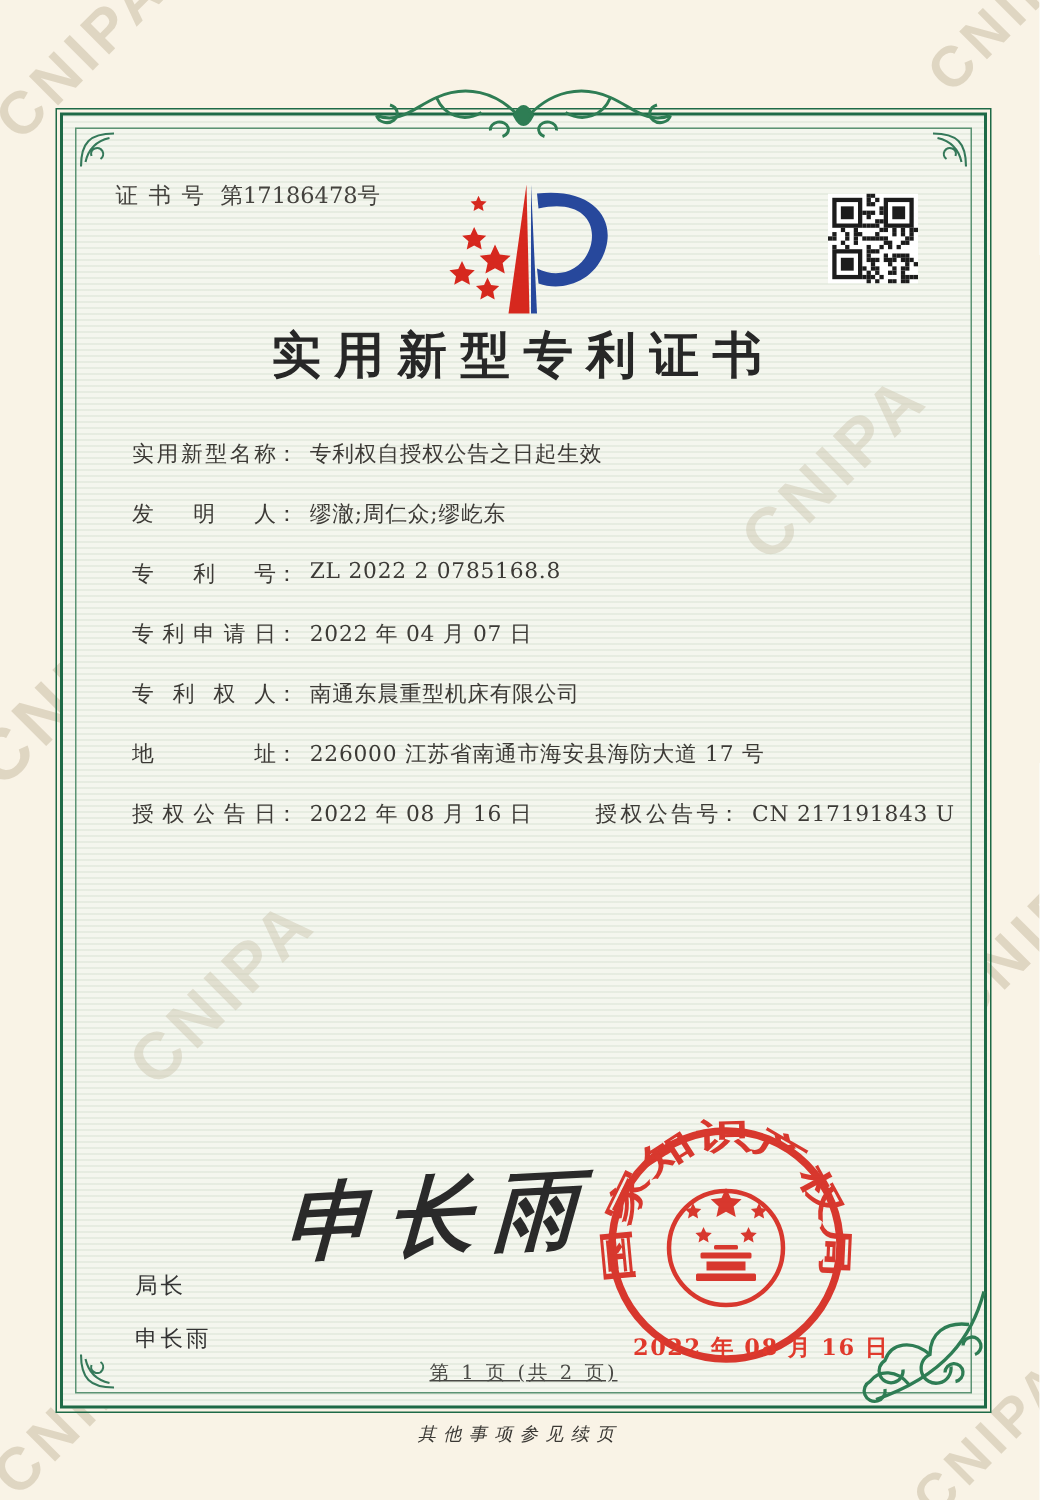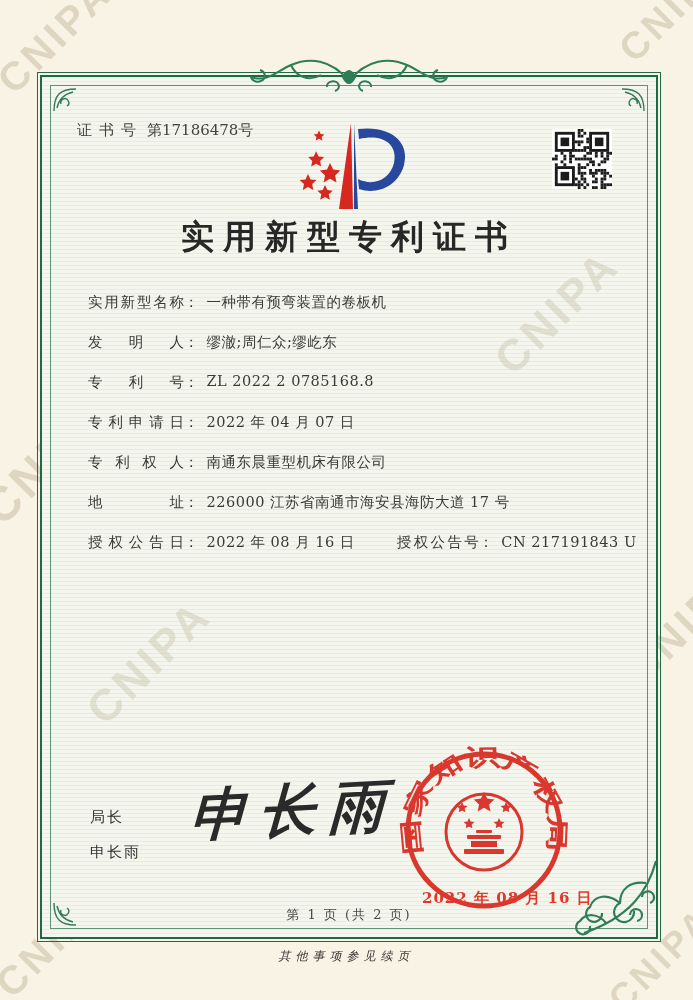--- a/index.html
+++ b/index.html
@@ -46,38 +46,38 @@
   .fcolon{margin-right:8px;}
   .fvalue{letter-spacing:0.5px;}
   .grant2{margin-left:42px;}
   .grant2 .flabel{width:82px;}
   .paras{
     position:absolute; left:46px; top:512px; width:526px;
     font-size:15px; line-height:1.95; font-style:italic;
     color:#3e3c38; letter-spacing:0.4px;
   }
   .paras p{margin:0; text-indent:2em;}
-  .director{position:absolute; left:48px; top:731px; font-size:15px; color:#333;}
+  .director{position:absolute; left:48px; top:771px; font-size:15px; color:#333;}
   .director div{margin-bottom:16px; letter-spacing:2px;}
   .signature{
     position:absolute; left:148px; top:696px;
     font-size:57px; font-style:italic; font-weight:600;
     letter-spacing:12px; color:#2a2a2a;
     transform:rotate(-3deg) skewX(-5deg);
     white-space:nowrap;
   }
   .seal{position:absolute; left:352px; top:663px;}
   .seal-date{
     position:absolute; left:380px; top:812px; width:180px;
     color:#e0392b; font-size:15px; font-weight:bold; letter-spacing:1px;
     white-space:nowrap;
   }
   .page-info{
     position:absolute; left:0; bottom:13px; width:100%;
-    text-align:center; font-size:13px; color:#4a4a46; letter-spacing:2px;
+    text-align:center; font-size:13px; color:#4a4a46; letter-spacing:2px;text-decoration:underline;
   }
   .continuation{
     position:absolute; left:0; top:948px; width:100%;
     text-align:center; font-size:12px; font-style:italic;
     letter-spacing:5px; color:#3a3834; z-index:1;
   }
   .orn{position:absolute; z-index:3; pointer-events:none;}
   .orn-top{left:197px; top:-30px;}
   .orn-br{right:-4px; bottom:-4px;}
   .curl{position:absolute; z-index:3; pointer-events:none;}
@@ -284,21 +284,21 @@
             <rect x="54" y="60" width="3" height="3"></rect>
           </g>
       </svg>
 
       <h1 class="title">实用新型专利证书</h1>
 
       <div class="fields">
         <div class="frow">
           <span class="flabel">实用新型名称</span>
             <span class="fcolon">：</span>
-            <span class="fvalue">一种带有预弯装置的卷板机</span>
+            <span class="fvalue">专利权自授权公告之日起生效</span>
         </div>
         <div class="frow">
           <span class="flabel">发明人</span>
             <span class="fcolon">：</span>
             <span class="fvalue">缪澈;周仁众;缪屹东</span>
         </div>
         <div class="frow">
           <span class="flabel">专利号</span>
             <span class="fcolon">：</span>
             <span class="fvalue">ZL 2022 2 0785168.8</span>

